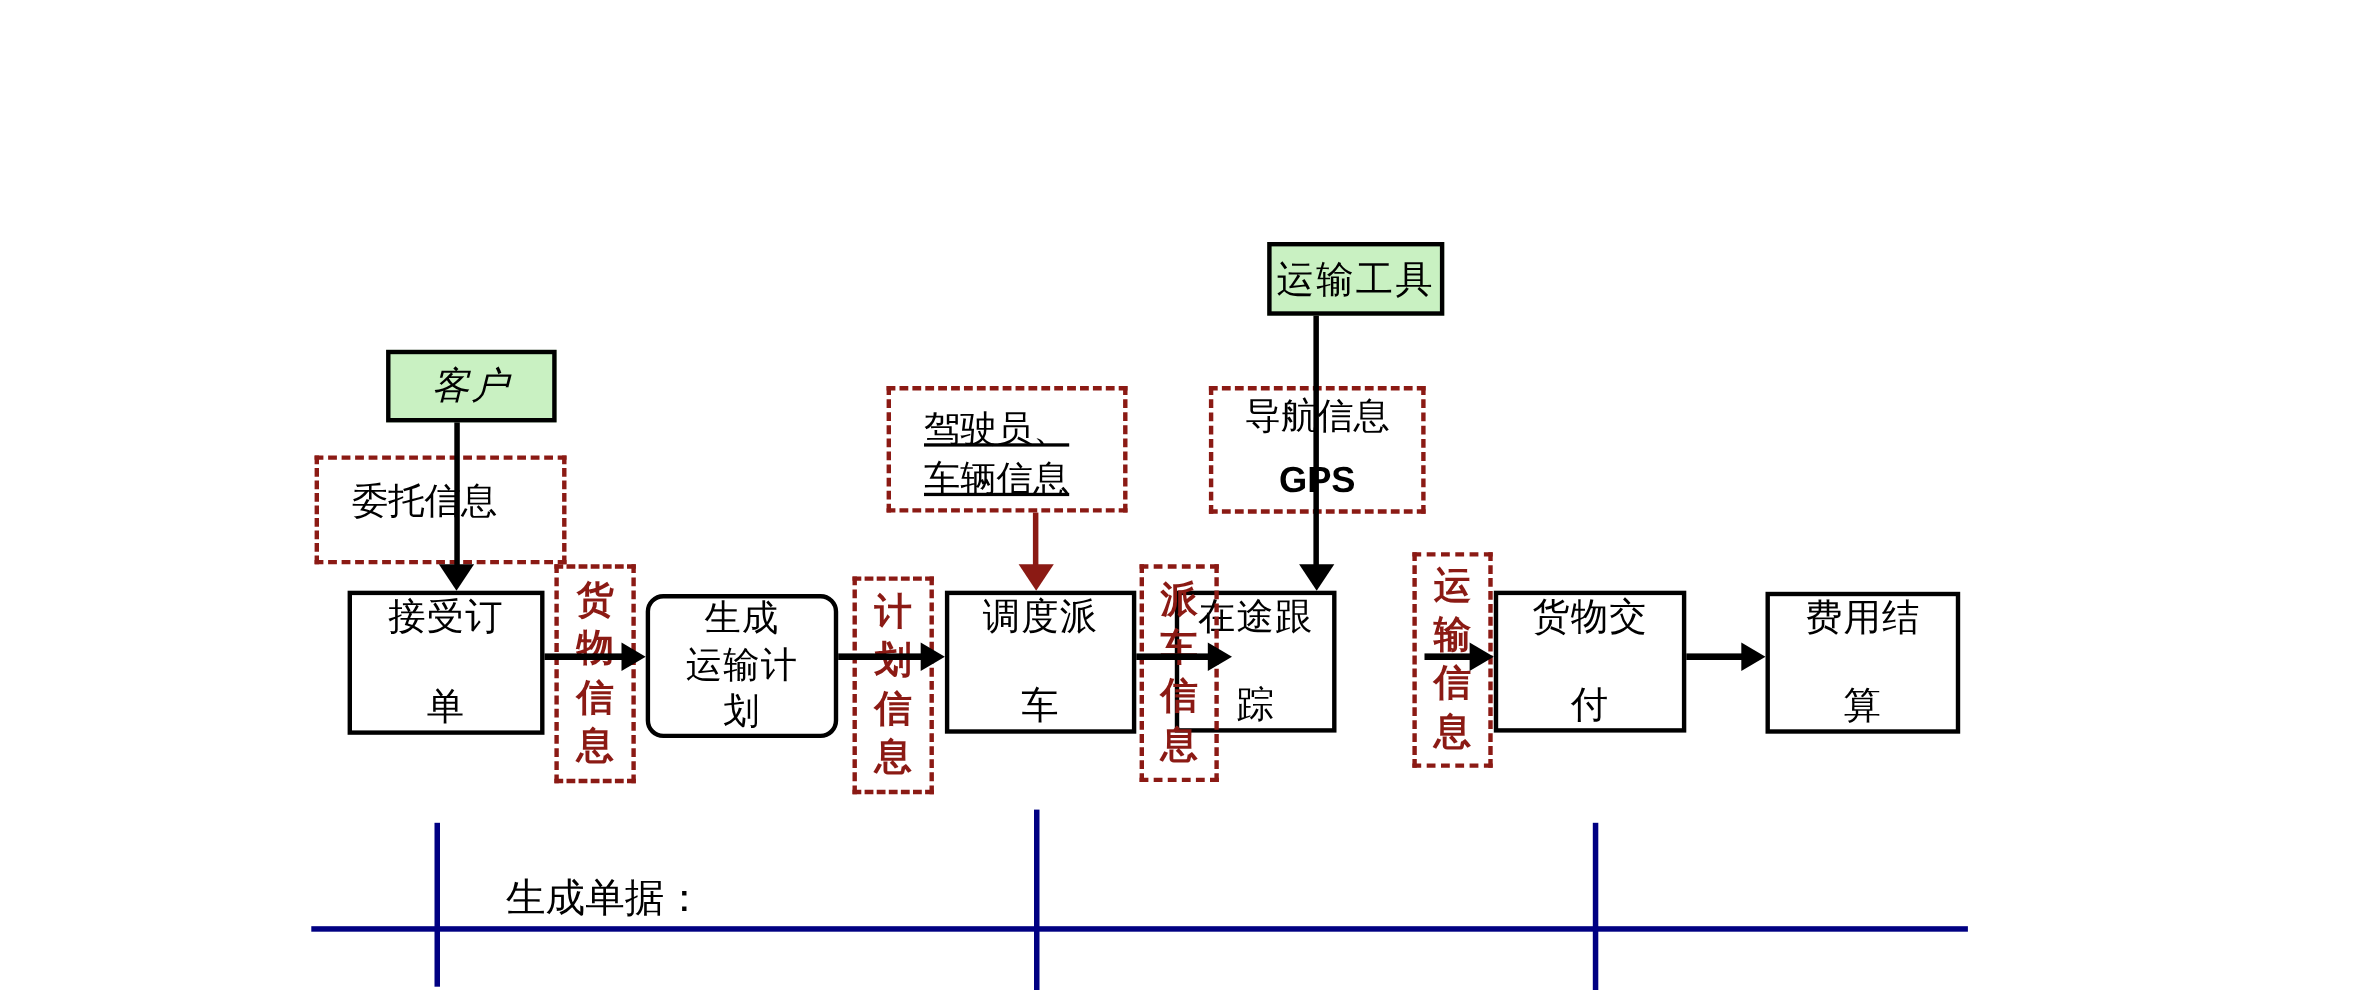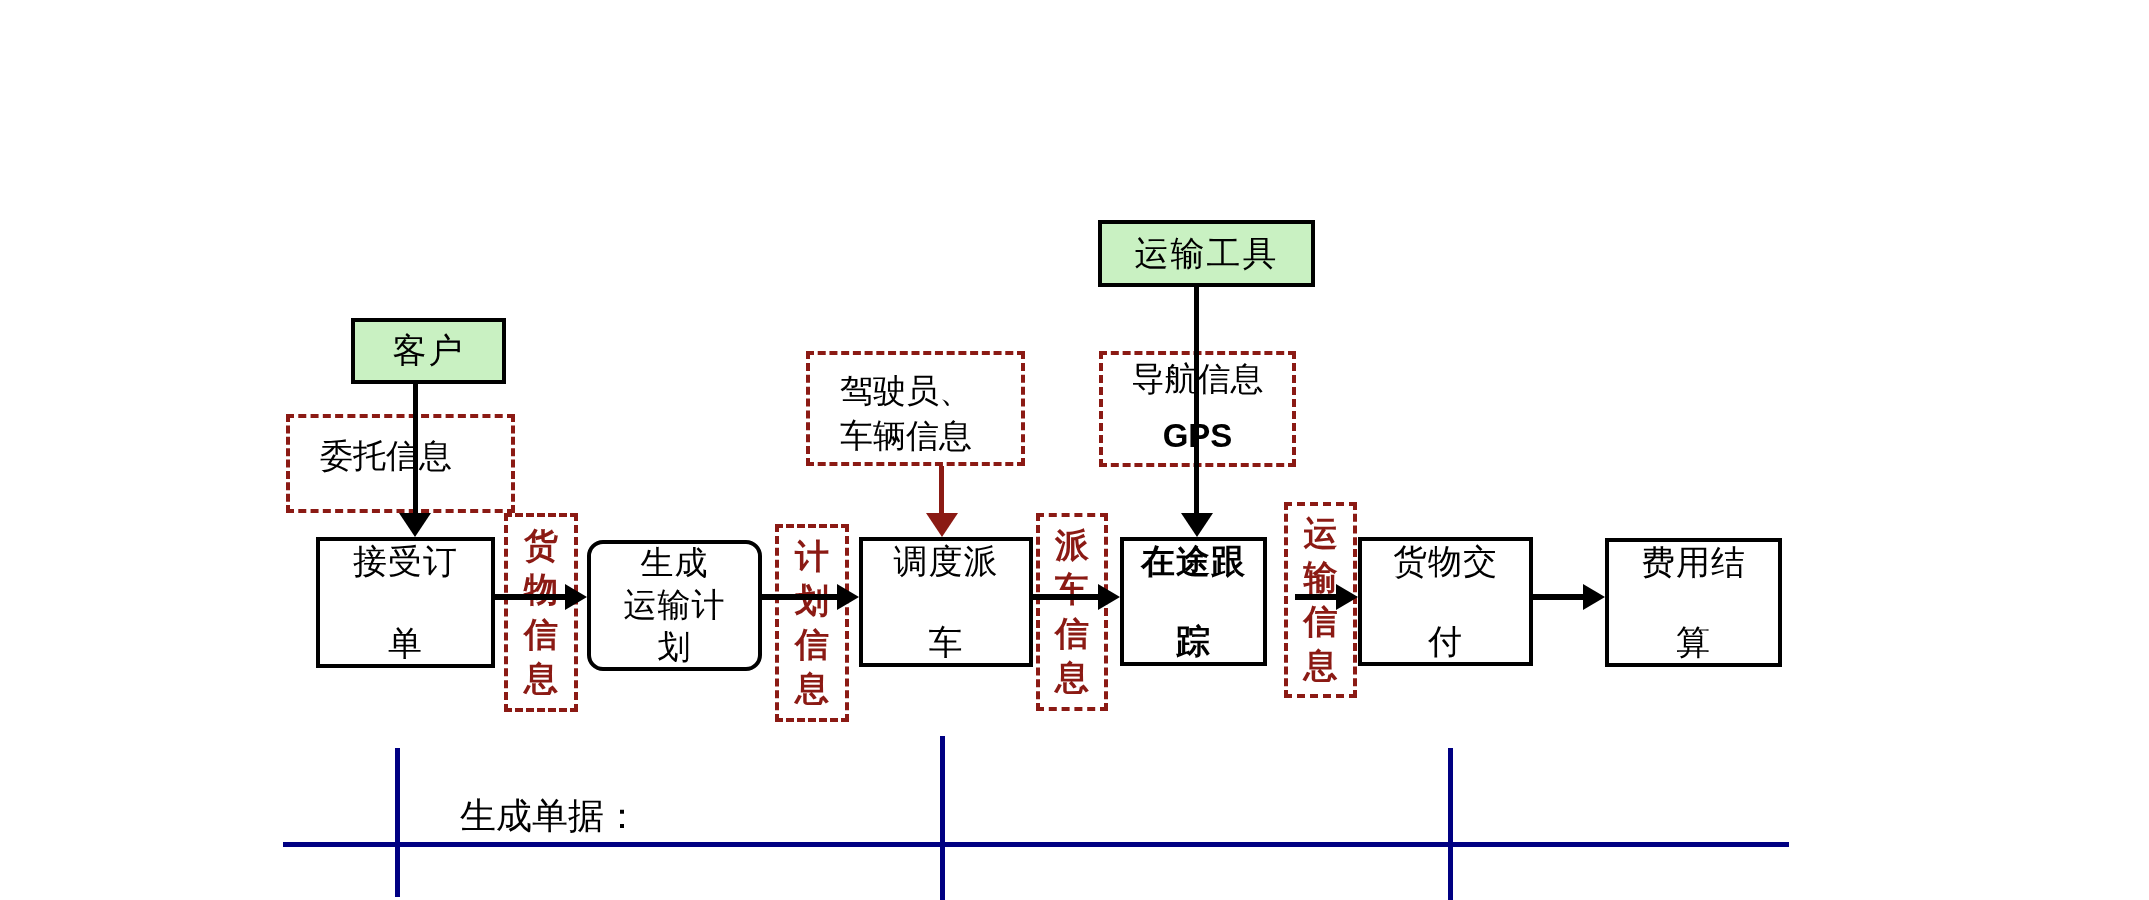--- a/index.html
+++ b/index.html
@@ -58,31 +58,31 @@
   
   .navy-h{height:5px;background:var(--navy);}
   .navy-v{width:5px;background:var(--navy);}
   .footer-label{font-size:36px;color:var(--black);white-space:nowrap;}
 </style>
 </head>
 <body>
 
 <div id="canvas">
 
-  <div class="entity abs" style="left:351px;top:318px;width:155px;height:66px;">
+  <div class="entity abs" style="left:351px;top:318px;width:155px;height:66px;font-style:italic;">
     <span>客户</span>
   </div>
-  <div class="entity abs" style="left:1098px;top:220px;width:217px;height:67px;">
+  <div class="entity abs" style="left:1152px;top:220px;width:161px;height:67px;">
     <span>运输工具</span>
   </div>
 
   <div class="dashed abs" style="left:286px;top:414px;width:229px;height:99px;">
     <span class="hlabel">委托信息</span>
   </div>
-  <div class="dashed abs" style="left:806px;top:351px;width:219px;height:115px;">
+  <div class="dashed abs" style="left:806px;top:351px;width:219px;height:115px;text-decoration:underline;">
     <span class="hlabel" style="padding-top:14px;">驾驶员、</span>
     <span class="hlabel" style="padding-top:0;">车辆信息</span>
   </div>
   <div class="dashed abs" style="left:1099px;top:351px;width:197px;height:116px;">
     <span class="hlabel centered" style="padding-top:2px;">导航信息</span>
     <span class="hlabel centered gps-line1" style="padding-top:12px;">GPS</span>
   </div>
 
   <div class="process abs" style="left:316px;top:537px;width:179px;height:131px;">
     <span>接受订</span>
@@ -90,21 +90,21 @@
   </div>
   <div class="process abs" style="left:587px;top:540px;width:175px;height:131px;font-size:33px;line-height:1.18;border-radius:16px;">
     <span>生成</span>
     <span>运输计</span>
     <span>划</span>
   </div>
   <div class="process abs" style="left:859px;top:537px;width:174px;height:130px;">
     <span>调度派</span>
     <span>车</span>
   </div>
-  <div class="process abs" style="left:1120px;top:537px;width:147px;height:129px;font-weight:bold;">
+  <div class="process abs" style="left:1068px;top:537px;width:147px;height:129px;">
     <span>在途跟</span>
     <span>踪</span>
   </div>
   <div class="process abs" style="left:1358px;top:537px;width:175px;height:129px;">
     <span>货物交</span>
     <span>付</span>
   </div>
   <div class="process abs" style="left:1605px;top:538px;width:177px;height:129px;">
     <span>费用结</span>
     <span>算</span>

